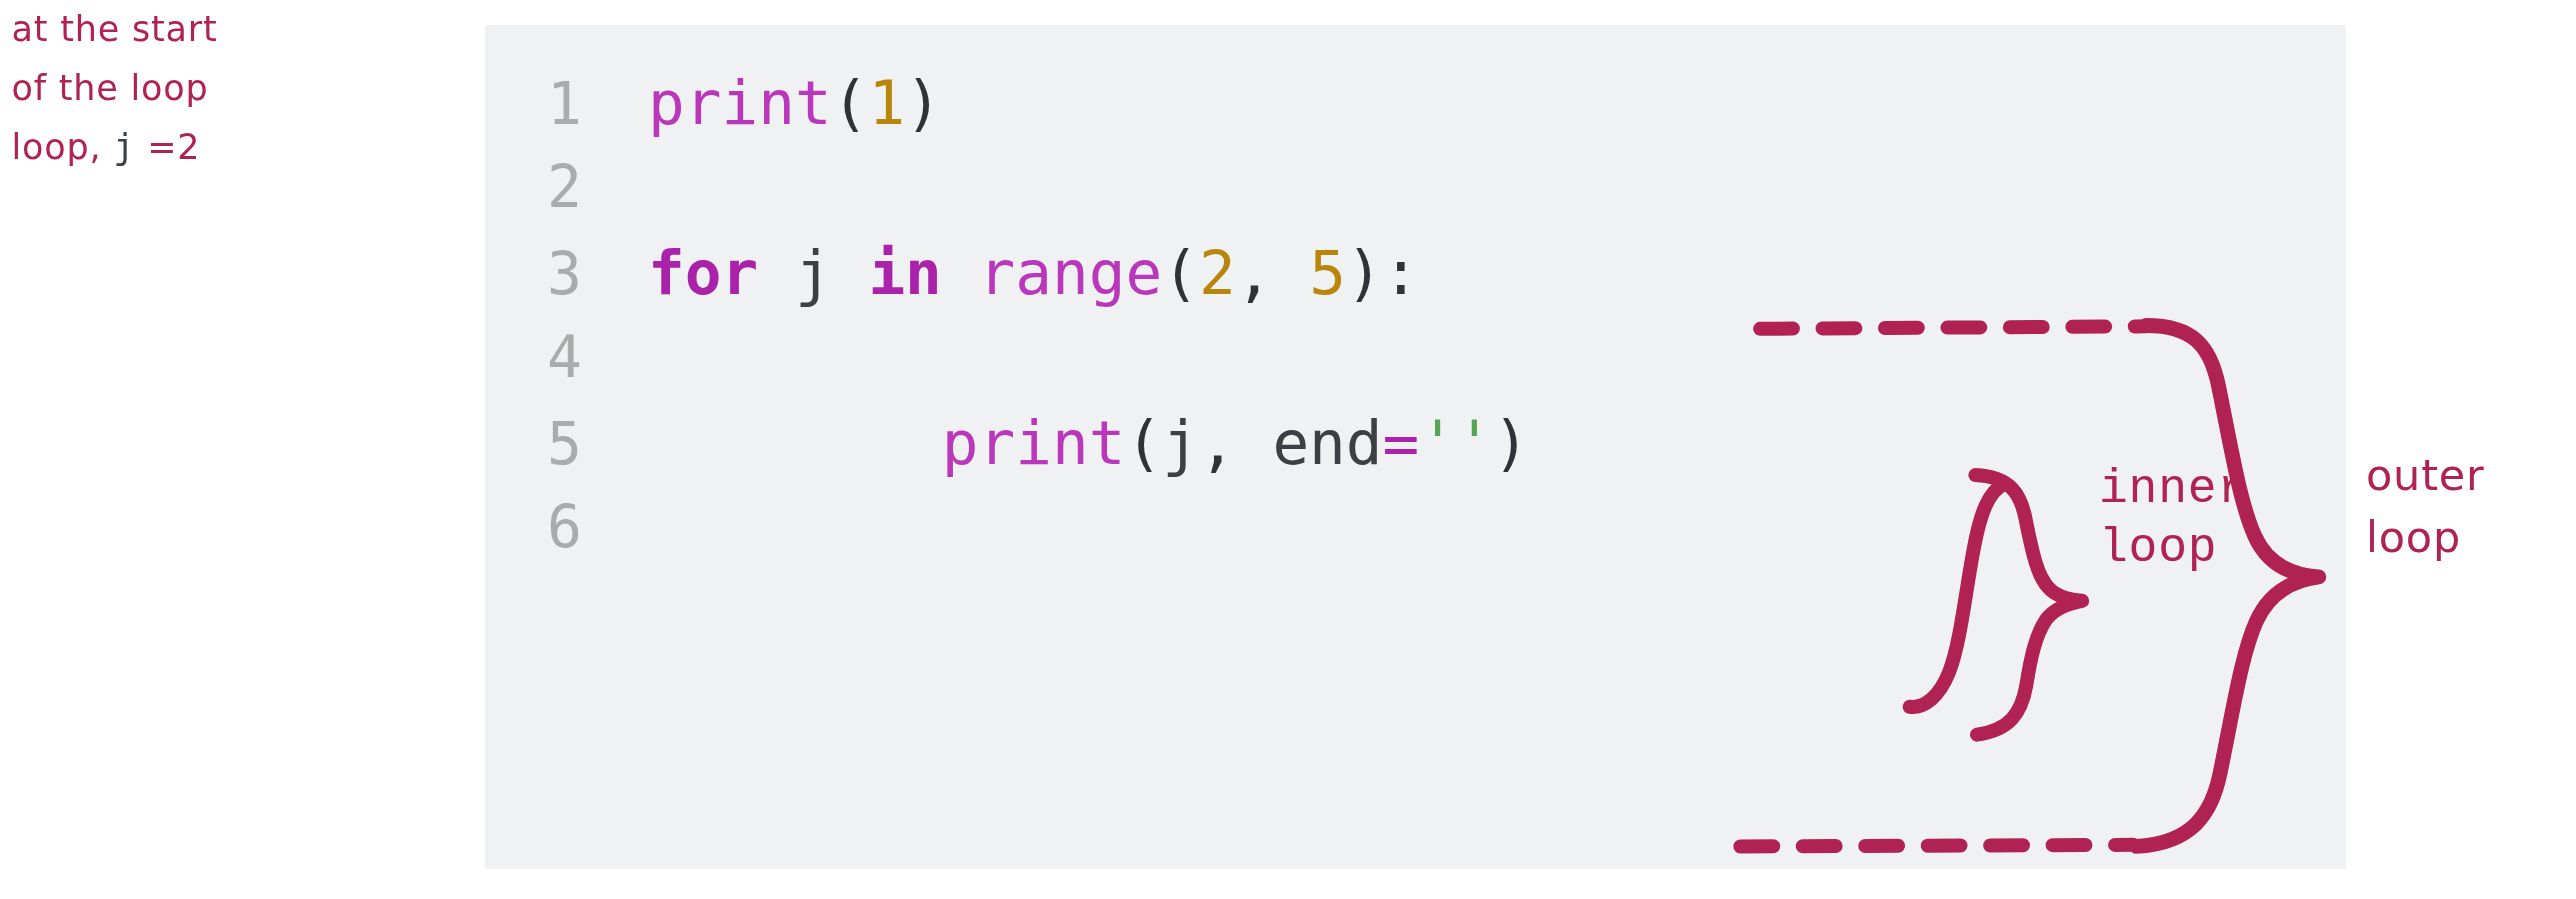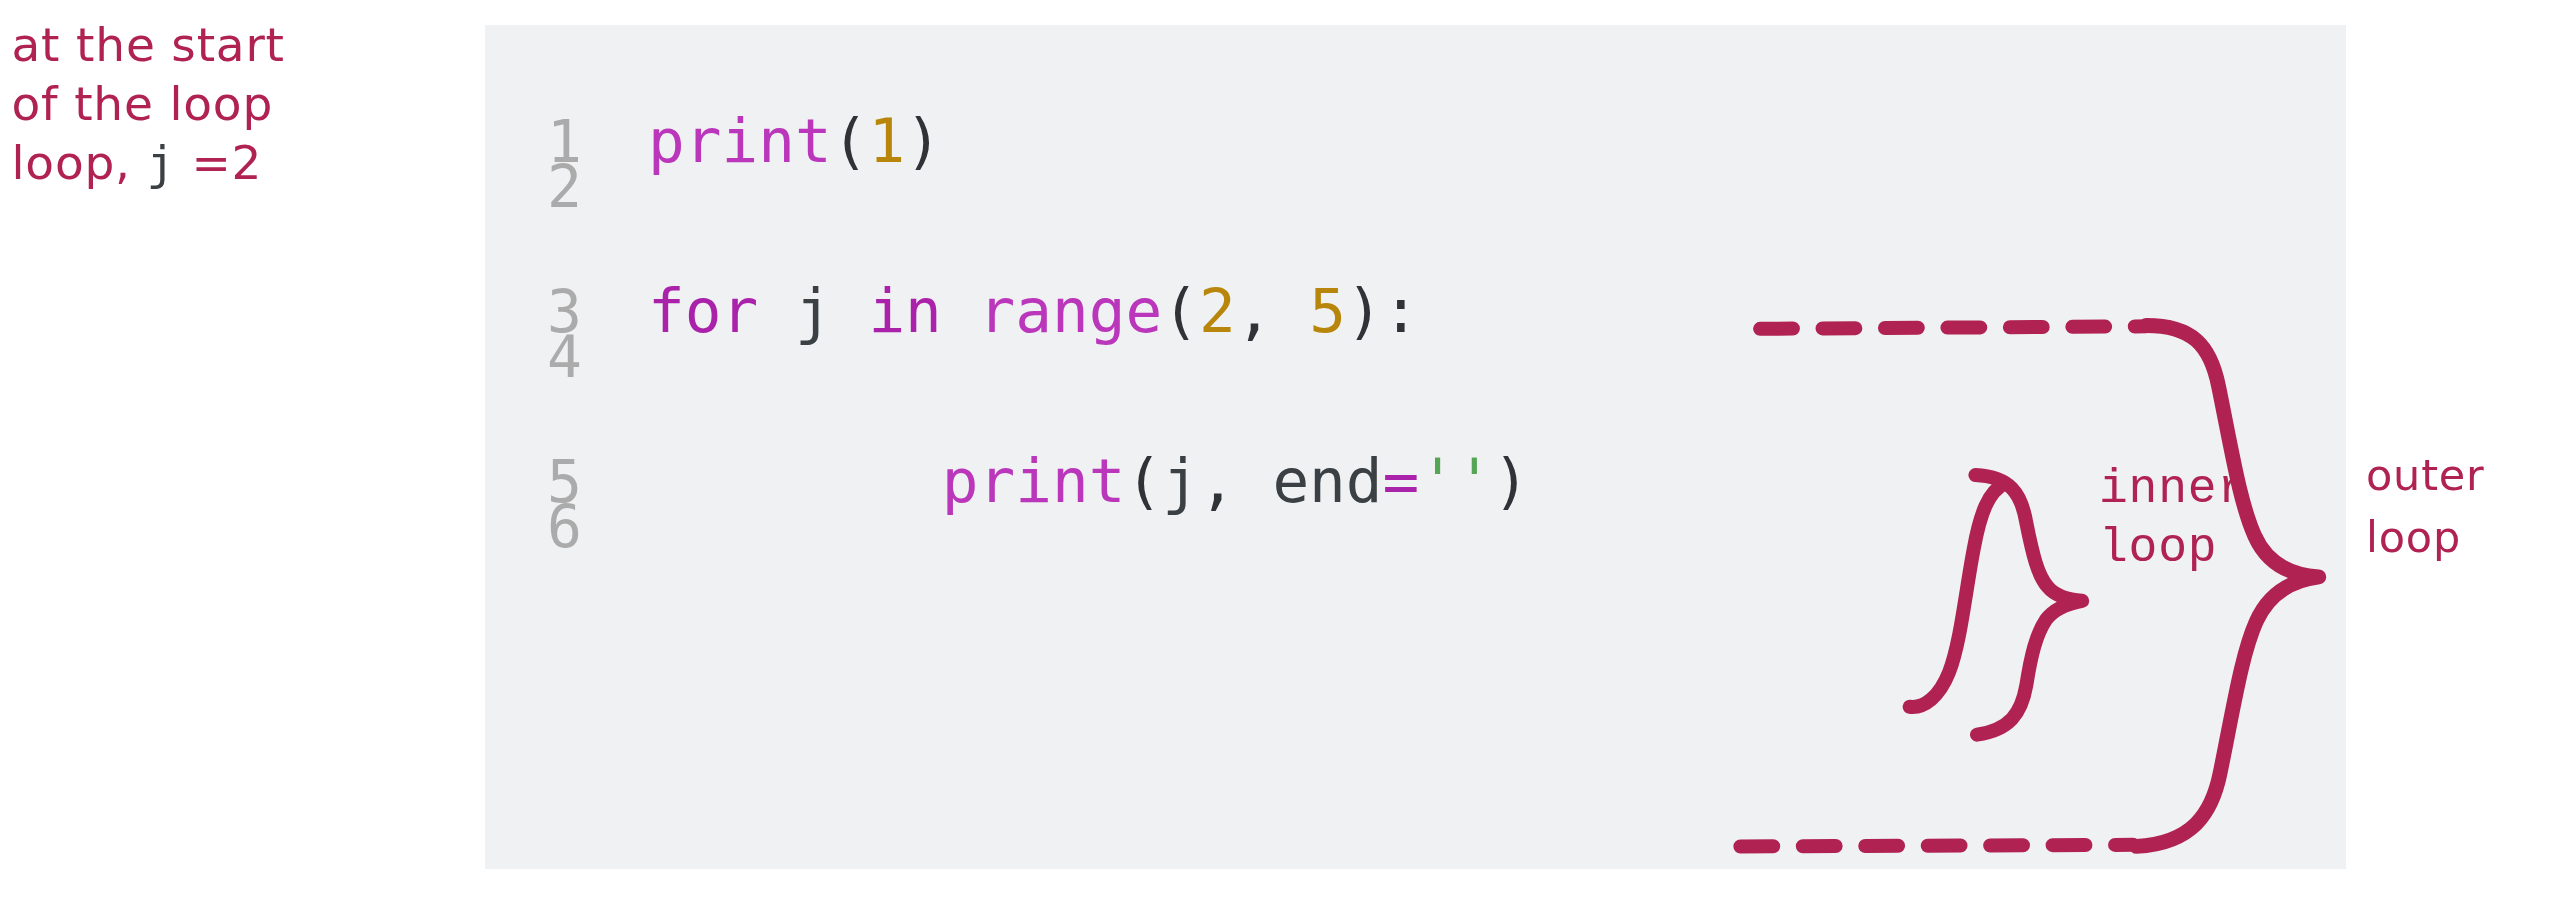--- a/index.html
+++ b/index.html
@@ -50,46 +50,45 @@
     color: #ABABAB;
     font-family: "DejaVu Sans Mono", monospace;
     font-size: 58px;
     padding-right: 0;
     user-select: none;
   }
 
   .code-text {
     padding-left: 66px;
     color: #2F3337;
-    margin-top: 38px;
-  }
-
-  
-  .tok-kw   { color: #AA22AA; font-weight: normal; }
+  }
+
+  
+  .tok-kw   { color: #AA22AA; font-weight: bold; }
   .tok-fn   { color: #BA36BA; }
   .tok-num  { color: #B8860B; }
   .tok-str  { color: #55A555; }
   .tok-op   { color: #AA22AA; }
   .tok-pun  { color: #2F3337; }
   .tok-name { color: #3B4044; }
 
   
   .hand {
     position: absolute;
     color: #B02251;
     font-family: "DejaVu Sans", sans-serif;
     font-weight: 500;
     letter-spacing: 0.8px;
   }
 
   #note-left {
     left: 11.5px;
-    top: 15px;
+    top: 0;
     width: 444px;
-    font-size: 47px;
+    font-size: 35px;
     line-height: 59px;
   }
   #note-left .mono-j {
     font-family: "DejaVu Sans Mono", monospace;
     color: #3B4044;
     font-weight: normal;
   }
 
   #label-inner {
     left: 2099px;

